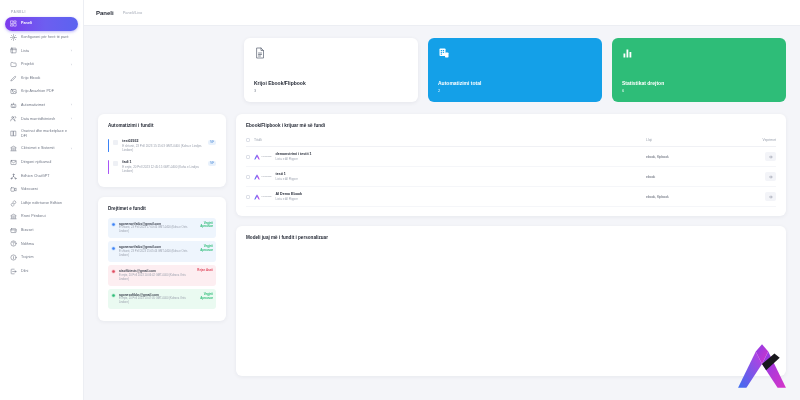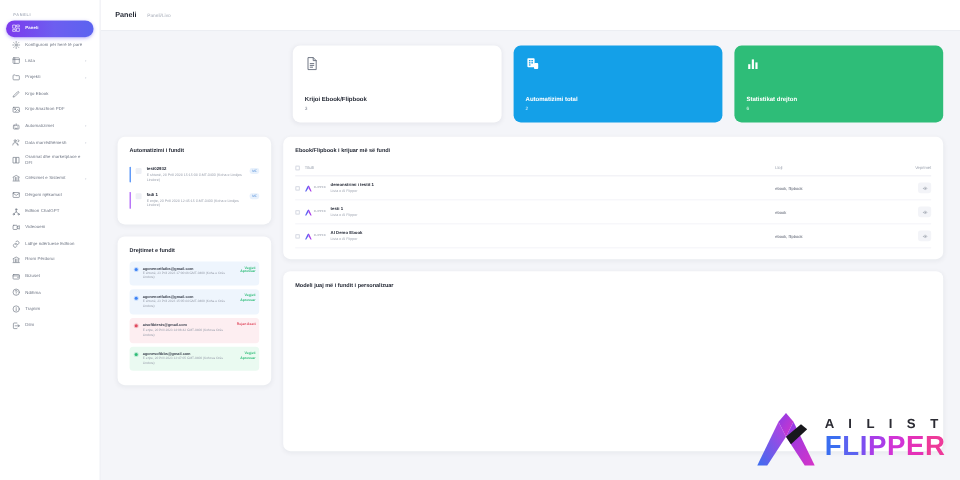--- a/index.html
+++ b/index.html
@@ -609,17 +609,13 @@
             <stop offset="1" stop-color="#d634c8"></stop>
         </linearGradient>
       </defs>
       <path d="M50 46 L20 92 L4 92 L38 22 Z" fill="url(#lg1)"></path>
       <path d="M50 46 L80 92 L96 92 L62 22 Z" fill="url(#lg2)"></path>
       <path d="M38 22 L50 8 L62 22 L50 46 Z" fill="url(#lg2)"></path>
       <path d="M50 46 L74 26 L84 34 L58 58 Z" fill="#18181c"></path>
       <path d="M50 46 L26 26 L16 34 L42 58 Z" fill="#18181c" opacity="0"></path>
     </svg>
   </div>
-  <div class="logo-text">
-    <div class="logo-top">A I   L I S T</div>
-    <div class="logo-bot" id="logo-bot"><span>F</span><span>L</span><span>I</span><span>P</span><span>P</span><span>E</span><span>R</span></div>
-  </div>
 </div>
 
 </body></html>

